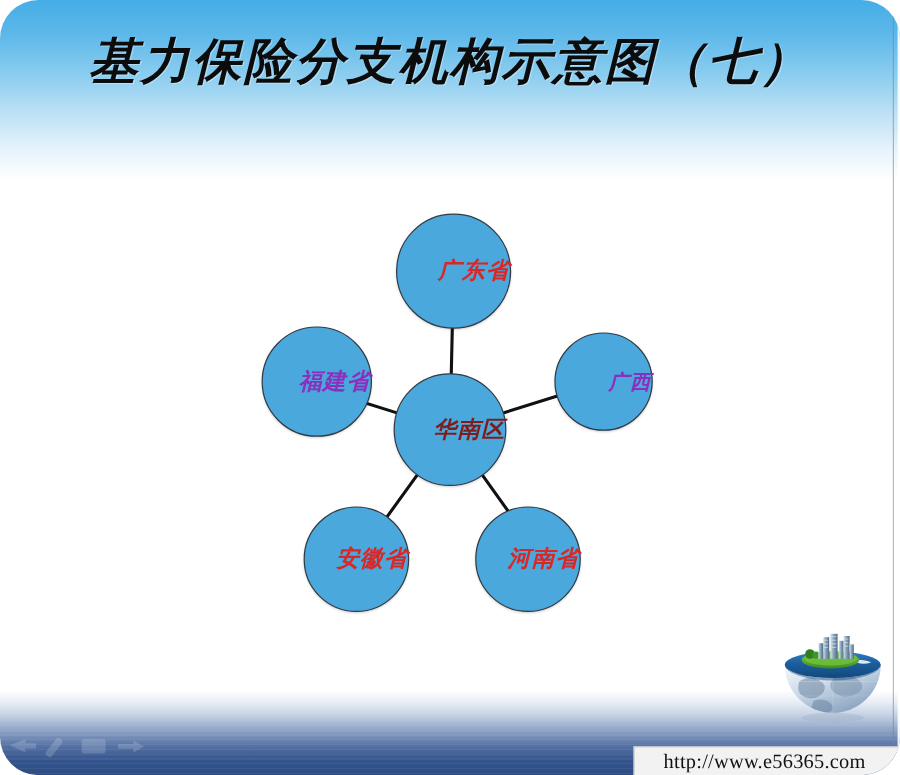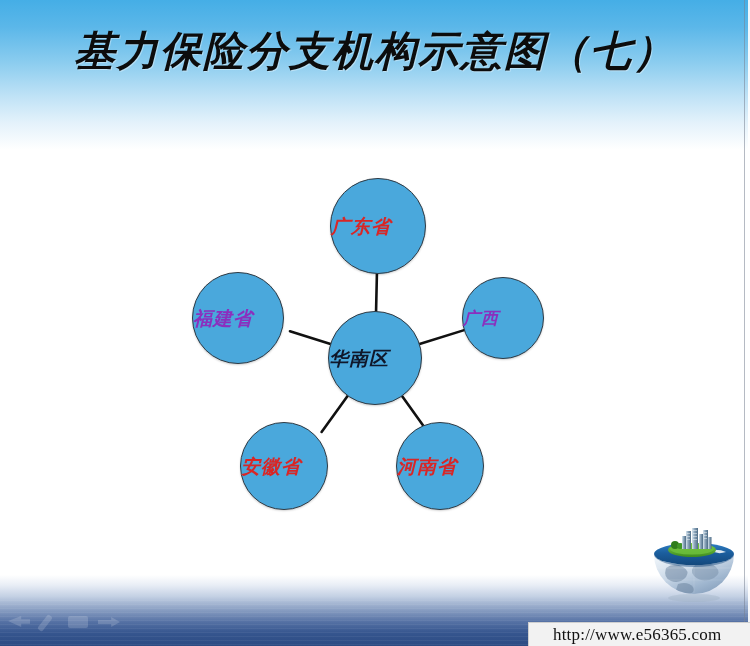--- a/index.html
+++ b/index.html
@@ -11,20 +11,21 @@
     font-family: "Liberation Serif", "DejaVu Serif", serif;
   }
 
   #slide {
     position: relative;
     width: 750px;
     height: 646px;
     overflow: hidden;
     background: #ffffff;
     box-sizing: border-box;
+    border-radius: 32px;
   }
 
   
   .bg-base {
     position: absolute;
     inset: 0;
     background: #ffffff;
   }
   .bg-sky {
     position: absolute;
@@ -129,37 +130,37 @@
   }
 
   .node {
     position: absolute;
     box-sizing: border-box;
     border-radius: 50%;
     background: #4aa8dc;
     border: 1.6px solid #2f3a44;
     display: flex;
     align-items: center;
-    justify-content: flex-start;
+    justify-content: flex-end;
     pointer-events: auto;
     box-shadow: 0 1px 2px rgba(0,0,0,0.18);
   }
   .node-label {
     font-family: "Liberation Serif", "DejaVu Serif", serif;
     font-style: italic;
     font-weight: bold;
     font-size: 18px;
     letter-spacing: 1px;
     line-height: 1;
     white-space: nowrap;
     user-select: none;
   }
   .label-red    { color: #d92626; }
   .label-purple { color: #8b2fbe; }
-  .label-black  { color: #0f172a; }
+  .label-black  { color: #7f1d1d; }
 
   
   .globe-wrap {
     position: absolute;
     left: 648px;
     top: 528px;
     width: 92px;
     height: 82px;
   }
 
@@ -209,27 +210,27 @@
         <line x1="376.0224632408982" y1="313.0116174004776" x2="376.9548153537485" y2="271.98812443506733" stroke="#111111" stroke-width="2.6" stroke-linecap="round"></line>
         <line x1="332.07857672700266" y1="344.4814414888197" x2="289.9676138669307" y2="331.21814609982073" stroke="#111111" stroke-width="2.6" stroke-linecap="round"></line>
         <line x1="417.9515990115763" y1="344.5776253088824" x2="465.77528085663386" y2="329.63272473230194" stroke="#111111" stroke-width="2.6" stroke-linecap="round"></line>
         <line x1="348.6529250770039" y1="394.48056527799463" x2="321.59060326146306" y2="431.95147240720496" stroke="#111111" stroke-width="2.6" stroke-linecap="round"></line>
         <line x1="401.12361577793206" y1="394.6409156365801" x2="427.6179586072634" y2="431.80181207252525" stroke="#111111" stroke-width="2.6" stroke-linecap="round"></line>
       </svg>
     <div id="node-layer">
         <div class="node" style="left: 330px; top: 178px; width: 96px; height: 96px;">
           <span class="node-label label-red" style="font-size: 19px;">广东省</span>
         </div>
-        <div class="node" style="left: 192px; top: 272px; width: 92px; height: 92px;">
+        <div class="node" style="left: 218px; top: 272px; width: 92px; height: 92px;">
           <span class="node-label label-purple" style="font-size: 19px;">福建省</span>
         </div>
         <div class="node" style="left: 462px; top: 277px; width: 82px; height: 82px;">
           <span class="node-label label-purple" style="font-size: 17px;">广西</span>
         </div>
-        <div class="node" style="left: 240px; top: 422px; width: 88px; height: 88px;">
+        <div class="node" style="left: 253px; top: 422px; width: 88px; height: 88px;">
           <span class="node-label label-red" style="font-size: 19px;">安徽省</span>
         </div>
         <div class="node" style="left: 396px; top: 422px; width: 88px; height: 88px;">
           <span class="node-label label-red" style="font-size: 19px;">河南省</span>
         </div>
         <div class="node" style="left: 328px; top: 311px; width: 94px; height: 94px;">
           <span class="node-label label-black" style="font-size: 19px;">华南区</span>
         </div>
       </div>
   </div>

